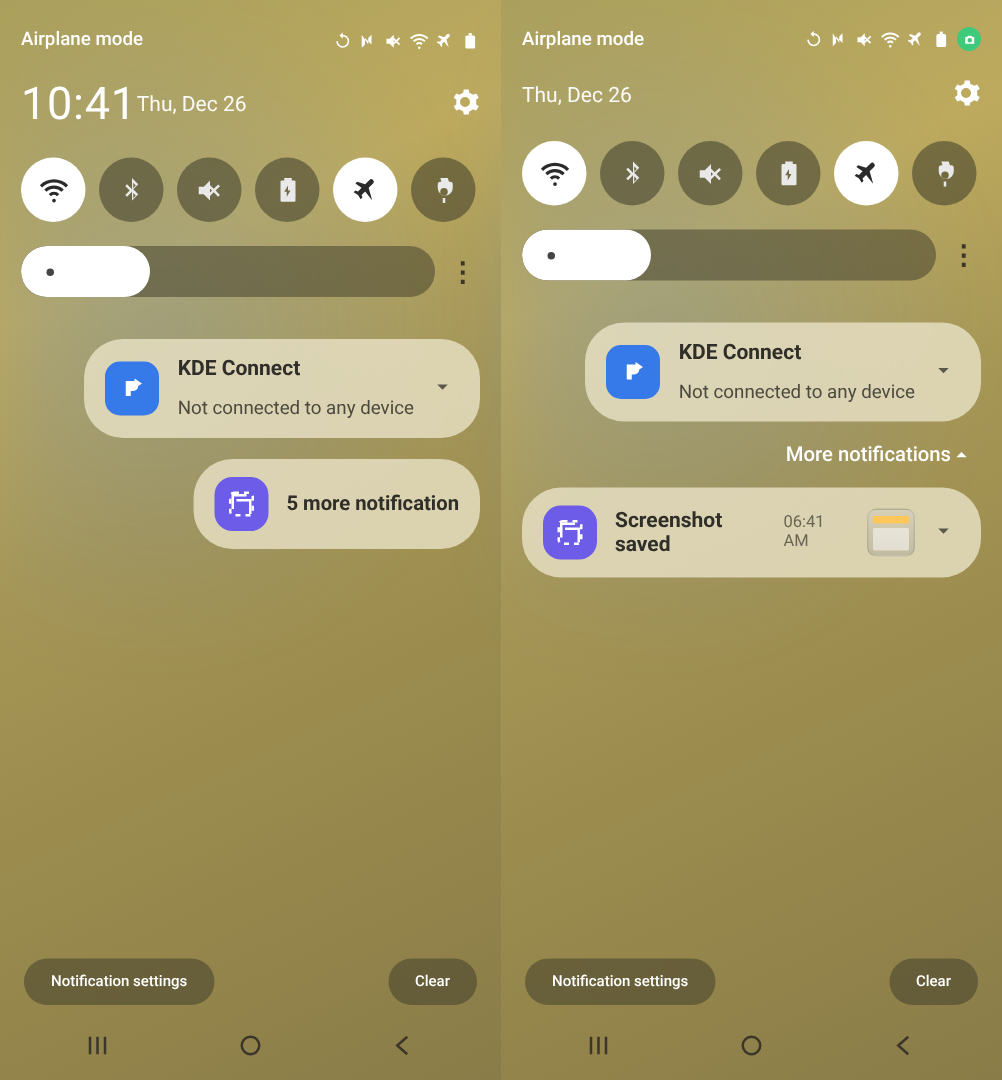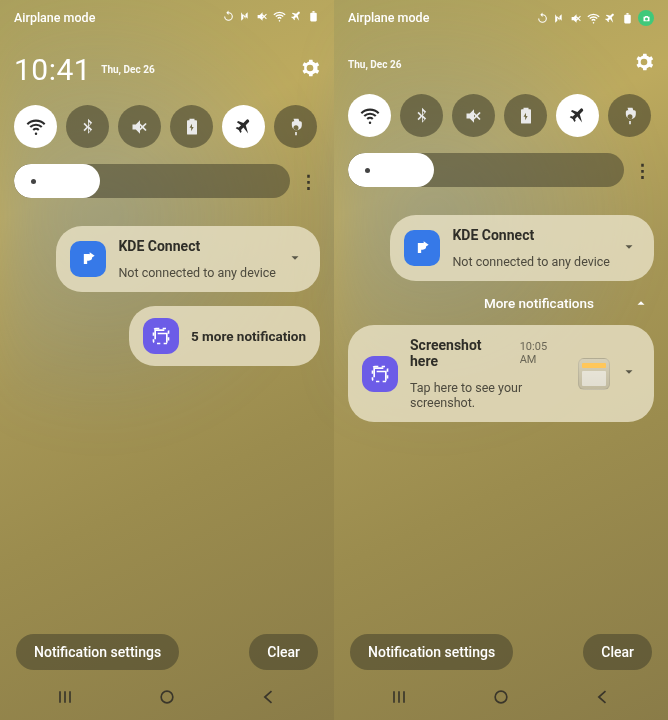--- a/index.html
+++ b/index.html
@@ -18,28 +18,28 @@
     color: #fff;
     display: flex; flex-direction: column;
   }
   .blur-bg {
     position:absolute; inset:0;
     background: radial-gradient(circle at 30% 30%, rgba(90,140,220,0.25), transparent 40%);
     filter: blur(20px);
     z-index:0;
   }
   .content { position:relative; z-index:1; display:flex; flex-direction:column; height:100%; }
-  .status-row { display:flex; justify-content:space-between; align-items:flex-start; font-size:12.5px; font-weight:500; height:24px; }
+  .status-row { display:flex; justify-content:space-between; align-items:flex-end; font-size:12.5px; font-weight:500; height:24px; }
   .status-icons { display:flex; gap:4px; align-items:center; }
   .status-icons svg { width:13px; height:13px; fill:#fff; }
   .cam-dot { width:16px; height:16px; border-radius:50%; background:#3fc97a; display:flex; align-items:center; justify-content:center; }
   .cam-dot svg { width:9px; height:9px; fill:#fff; }
-  .time-row { display:flex; align-items:center; margin-top:18px; gap:10px; }
+  .time-row { display:flex; align-items:center; margin-top:18px; }
   .clock { font-size:30px; font-weight:400; letter-spacing:0.5px; }
-  .date { font-size:10px; font-weight:700; opacity:0.95; }
+  .date { font-size:14px; font-weight:400; opacity:0.95; }
   .gear { margin-left:auto; }
   .gear svg { width:20px; height:20px; fill:#fff; }
   .toggles { display:flex; gap:9px; margin-top:18px; }
   .toggle {
     width:43px; height:43px; border-radius:50%;
     display:flex; align-items:center; justify-content:center;
     background:rgba(60,58,40,0.55);
   }
   .toggle.on { background:#fff; }
   .toggle svg { width:20px; height:20px; fill:#e9e9e9; }
@@ -72,27 +72,27 @@
   .notif-body { flex:1; min-width:0; }
   .notif-title-row { display:flex; align-items:baseline; gap:8px; }
   .notif-title { font-size:14px; font-weight:700; }
   .notif-sub { font-size:12.5px; color:#4d4a3e; margin-top:11px; }
   .notif-time { font-size:11px; color:#6a6656; }
   .chev { width:18px; }
   .chev svg { width:14px; height:14px; fill:#5b5849; }
   .thumb { width:32px; height:32px; border-radius:6px; background:linear-gradient(#d6d0b8,#c2bba0); border:1px solid rgba(0,0,0,0.08); flex-shrink:0; position:relative;}
   .thumb::before { content:""; position:absolute; left:3px; right:3px; top:4px; height:5px; background:#ffc75a; border-radius:1px;}
   .thumb::after { content:""; position:absolute; left:3px; right:3px; top:12px; bottom:3px; background:rgba(255,255,255,0.5); border-radius:1px;}
-  .section-header { display:flex; justify-content:space-between; align-items:center; font-size:13.5px; font-weight:500; color:#fff; padding:0 6px;gap:40px; }
+  .section-header { display:flex; justify-content:space-between; align-items:center; font-size:13.5px; font-weight:500; color:#fff; padding:0 6px; }
   .section-header svg { width:14px; height:14px; fill:#fff; }
   .spacer { flex:1; }
   .footer { display:flex; justify-content:space-between; align-items:center; padding:0 2px 10px; }
   .pill {
     background:rgba(60,58,40,0.5); color:#fff;
-    padding:10px 18px; border-radius:22px; font-size:14px; font-weight:500;
+    padding:10px 18px; border-radius:22px; font-size:10px; font-weight:500;
   }
   .navbar { display:flex; justify-content:space-around; align-items:center; height:40px; padding-bottom:6px;}
   .navbar .nbtn { width:60px; display:flex; justify-content:center; }
   .navbar svg { width:20px; height:20px; fill:none; stroke:#3a362a; stroke-width:2; }
   .compact .notif-title { font-size:13.5px; }
 </style>
 </head>
 <body>
 
 <svg width="0" height="0" style="position:absolute">
@@ -387,24 +387,23 @@
       </div>
 
       <div class="notif">
         <div class="notif-icon purple">
             <svg viewBox="0 0 24 24">
               <use href="#i-crop"></use>
             </svg>
           </div>
         <div class="notif-body">
           <div class="notif-title-row">
-            <span class="notif-title">Screenshot here</span>
-            <span class="notif-time">10:05 AM</span>
-          </div>
-          <div class="notif-sub">Tap here to see your screenshot.</div>
+            <span class="notif-title">Screenshot saved</span>
+            <span class="notif-time">06:41 AM</span>
+          </div>
         </div>
         <div class="thumb"></div>
         <div class="chev"><svg viewBox="0 0 24 24">
               <use href="#i-chev"></use>
             </svg></div>
       </div>
     </div>
 
     <div class="spacer"></div>
 

